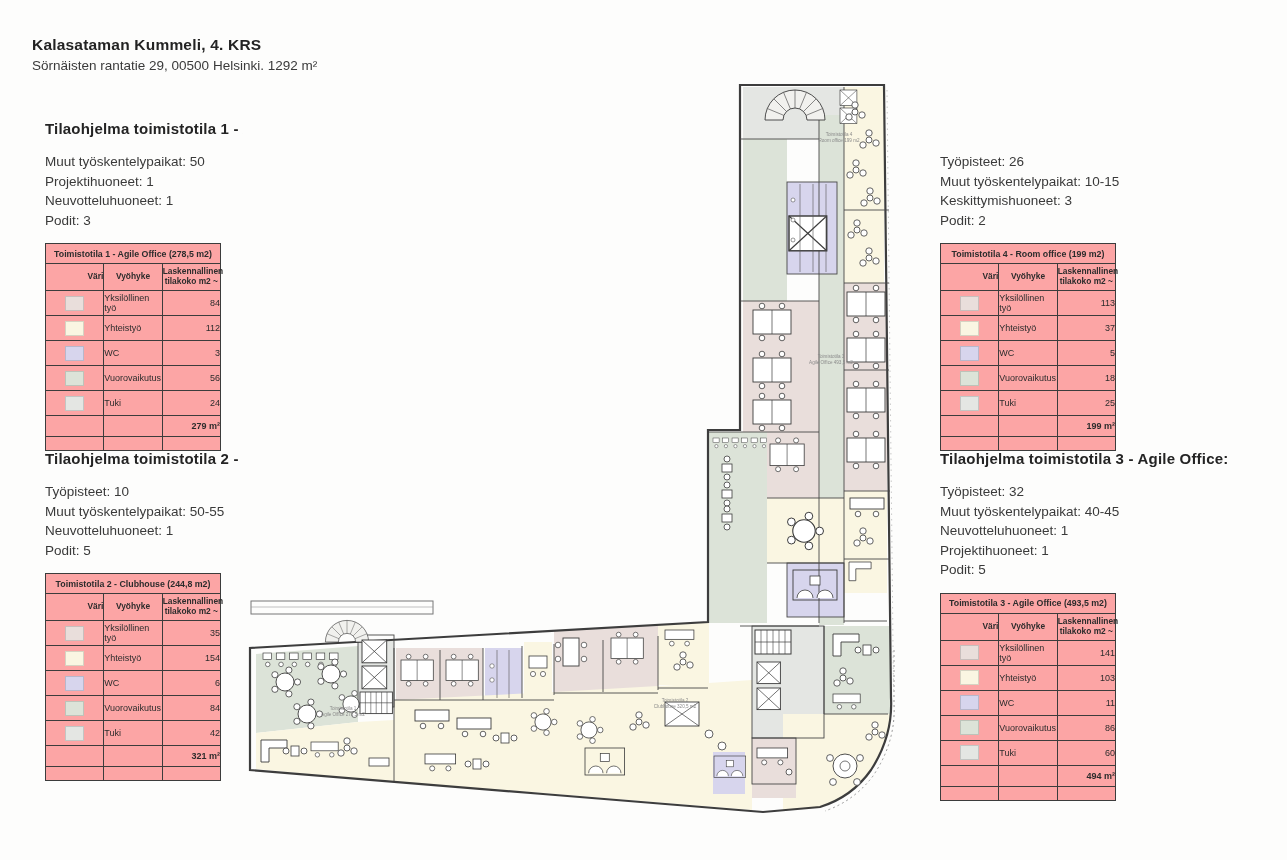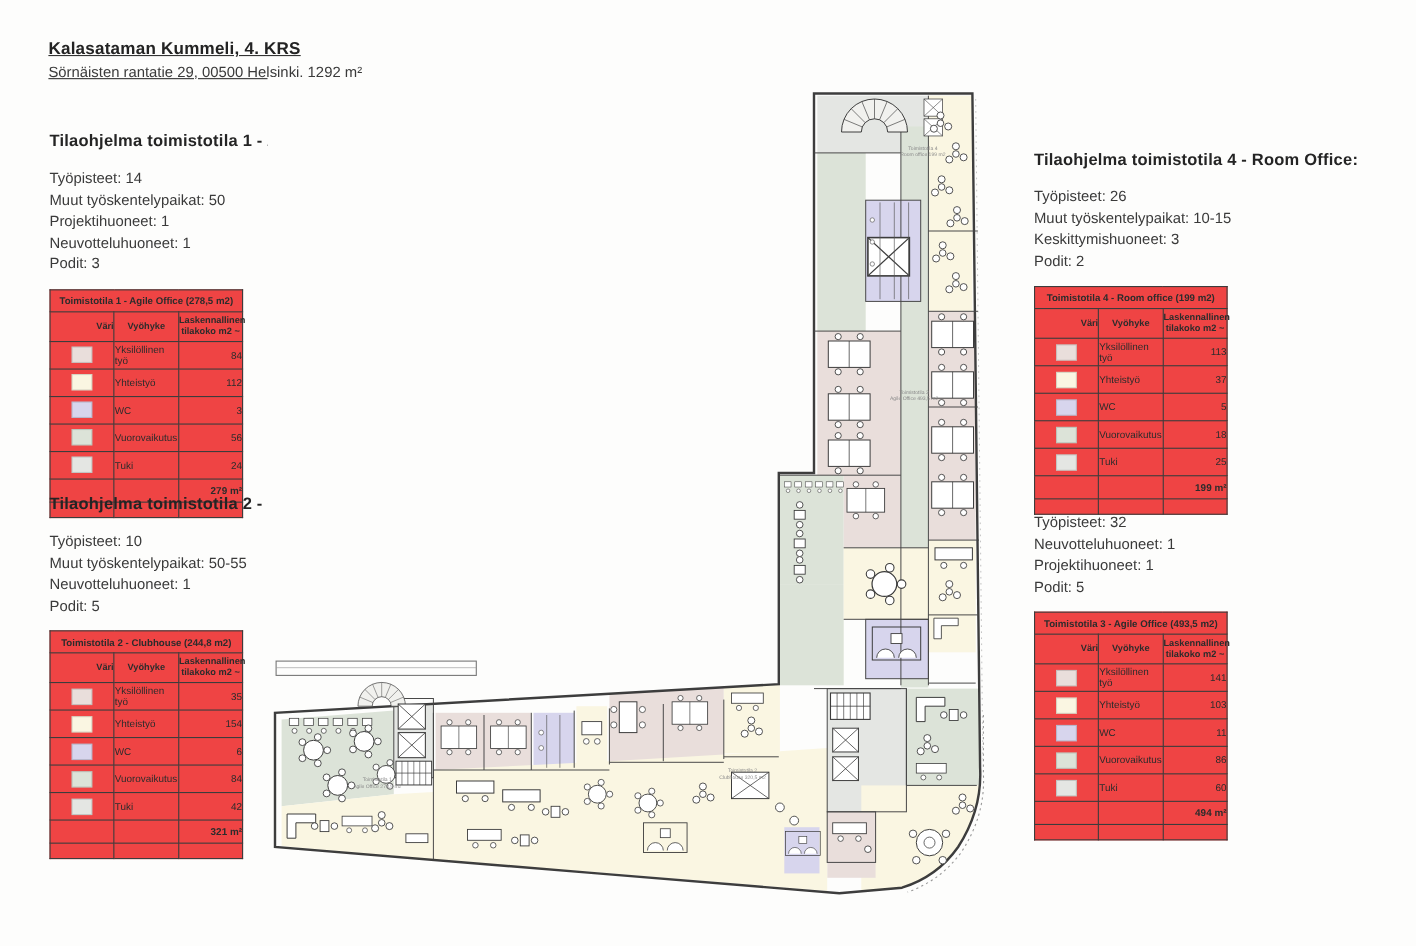--- a/index.html
+++ b/index.html
@@ -1,33 +1,33 @@
 <!DOCTYPE html>
 <html><head>
 <meta charset="utf-8">
 <style>
   html,body{margin:0;padding:0;}
   body{
     width:1287px;height:860px;position:relative;overflow:hidden;
     background:#fdfdfc;font-family:"Liberation Sans", sans-serif;color:#333;
   }
-  .doc-header{position:absolute;left:44px;top:36px;text-decoration:underline;}
+  .doc-header{position:absolute;left:32px;top:36px;}
   .doc-title{font-size:15.5px;font-weight:bold;color:#232323;letter-spacing:.2px;}
   .doc-subtitle{font-size:13.5px;color:#3a3a3a;margin-top:4px;}
 
   .program{position:absolute;width:330px;}
   .pos-0{left:45px;top:120px;}
   .pos-1{left:45px;top:450px;}
   .pos-2{left:940px;top:137px;}
   .pos-3{left:940px;top:450px;}
   .program h2{font-size:15px;font-weight:bold;color:#242424;margin:0;letter-spacing:.2px;}
   .stats{margin-top:15px;}
   .stat-line{font-size:13.5px;line-height:19.5px;color:#3a3a3a;}
 
-  .ztable{border-collapse:collapse;margin-top:13px;background:#ef4444;
+  .ztable{border-collapse:collapse;margin-top:13px;background:#fca5a5;
           border:1.6px solid #3c3c3c;table-layout:fixed;width:176px;}
   .ztable td{border:1px solid #3c3c3c;font-size:9px;color:#2c2c2c;padding:0;vertical-align:middle;}
   .t-title td{font-weight:bold;text-align:center;height:19px;font-size:8.8px;}
   .t-head td{font-weight:bold;text-align:right;font-size:8.4px;line-height:1.15;height:26px;}
   .c-sw{width:27px;} .c-lb{width:80px;} .c-vl{width:62px;}
   .ztable .body-row td{height:24px;}
   .c-lb{padding-left:3px;}
   .c-vl{text-align:right;padding-right:3px;font-size:9.3px;}
   .sw{width:17px;height:13px;margin:0 auto;border:1px solid rgba(0,0,0,.14);}
   .t-total td{height:20px;padding-left:16px;} .t-total .c-vl{font-weight:bold;}
@@ -40,21 +40,20 @@
 <body>
 
 <div class="doc-header">
   <div class="doc-title">Kalasataman Kummeli, 4. KRS</div>
   <div class="doc-subtitle">Sörnäisten rantatie 29, 00500 Helsinki, 1292 m²</div>
 </div>
 
 <section class="program pos-0">
   <h2>Tilaohjelma toimistotila 1 - Agile Office:</h2>
   <div class="stats">
-      <div class="stat-line">Työpisteet: 14</div>
       <div class="stat-line">Muut työskentelypaikat: 50</div>
       <div class="stat-line">Projektihuoneet: 1</div>
       <div class="stat-line">Neuvotteluhuoneet: 1</div>
       <div class="stat-line">Podit: 3</div>
     </div>
   <div>
       <table class="ztable">
         <tbody>
           <tr class="t-title">
             <td colspan="3">Toimistotila 1 - Agile Office (278,5 m2)</td>
@@ -175,21 +174,20 @@
           <tr class="t-empty">
             <td></td>
             <td></td>
             <td></td>
           </tr>
         </tbody>
       </table>
     </div>
 </section>
 <section class="program pos-2">
-  <h2>Tilaohjelma toimistotila 4 - Room Office:</h2>
   <div class="stats">
       <div class="stat-line">Työpisteet: 26</div>
       <div class="stat-line">Muut työskentelypaikat: 10-15</div>
       <div class="stat-line">Keskittymishuoneet: 3</div>
       <div class="stat-line">Podit: 2</div>
     </div>
   <div>
       <table class="ztable">
         <tbody>
           <tr class="t-title">
@@ -243,22 +241,24 @@
           <tr class="t-empty">
             <td></td>
             <td></td>
             <td></td>
           </tr>
         </tbody>
       </table>
     </div>
 </section>
 <section class="program pos-3">
+  <h2>Tilaohjelma toimistotila 3 - Agile Office:</h2>
   <div class="stats">
       <div class="stat-line">Työpisteet: 32</div>
+      <div class="stat-line">Muut työskentelypaikat: 40-45</div>
       <div class="stat-line">Neuvotteluhuoneet: 1</div>
       <div class="stat-line">Projektihuoneet: 1</div>
       <div class="stat-line">Podit: 5</div>
     </div>
   <div>
       <table class="ztable">
         <tbody>
           <tr class="t-title">
             <td colspan="3">Toimistotila 3 - Agile Office (493,5 m2)</td>
           </tr>

